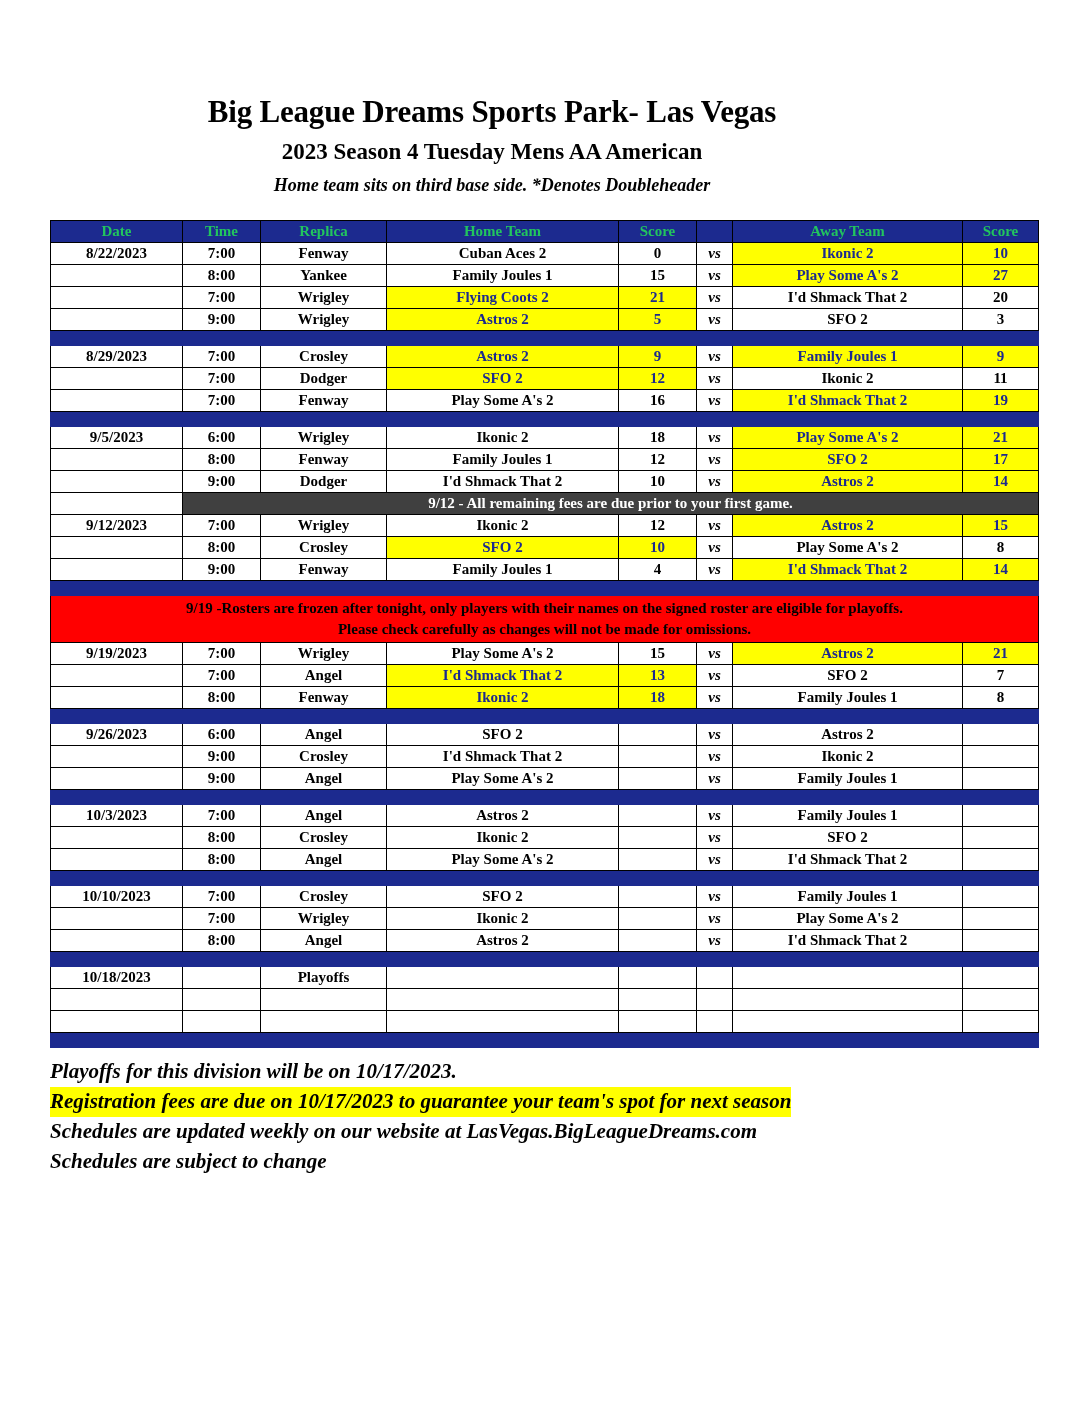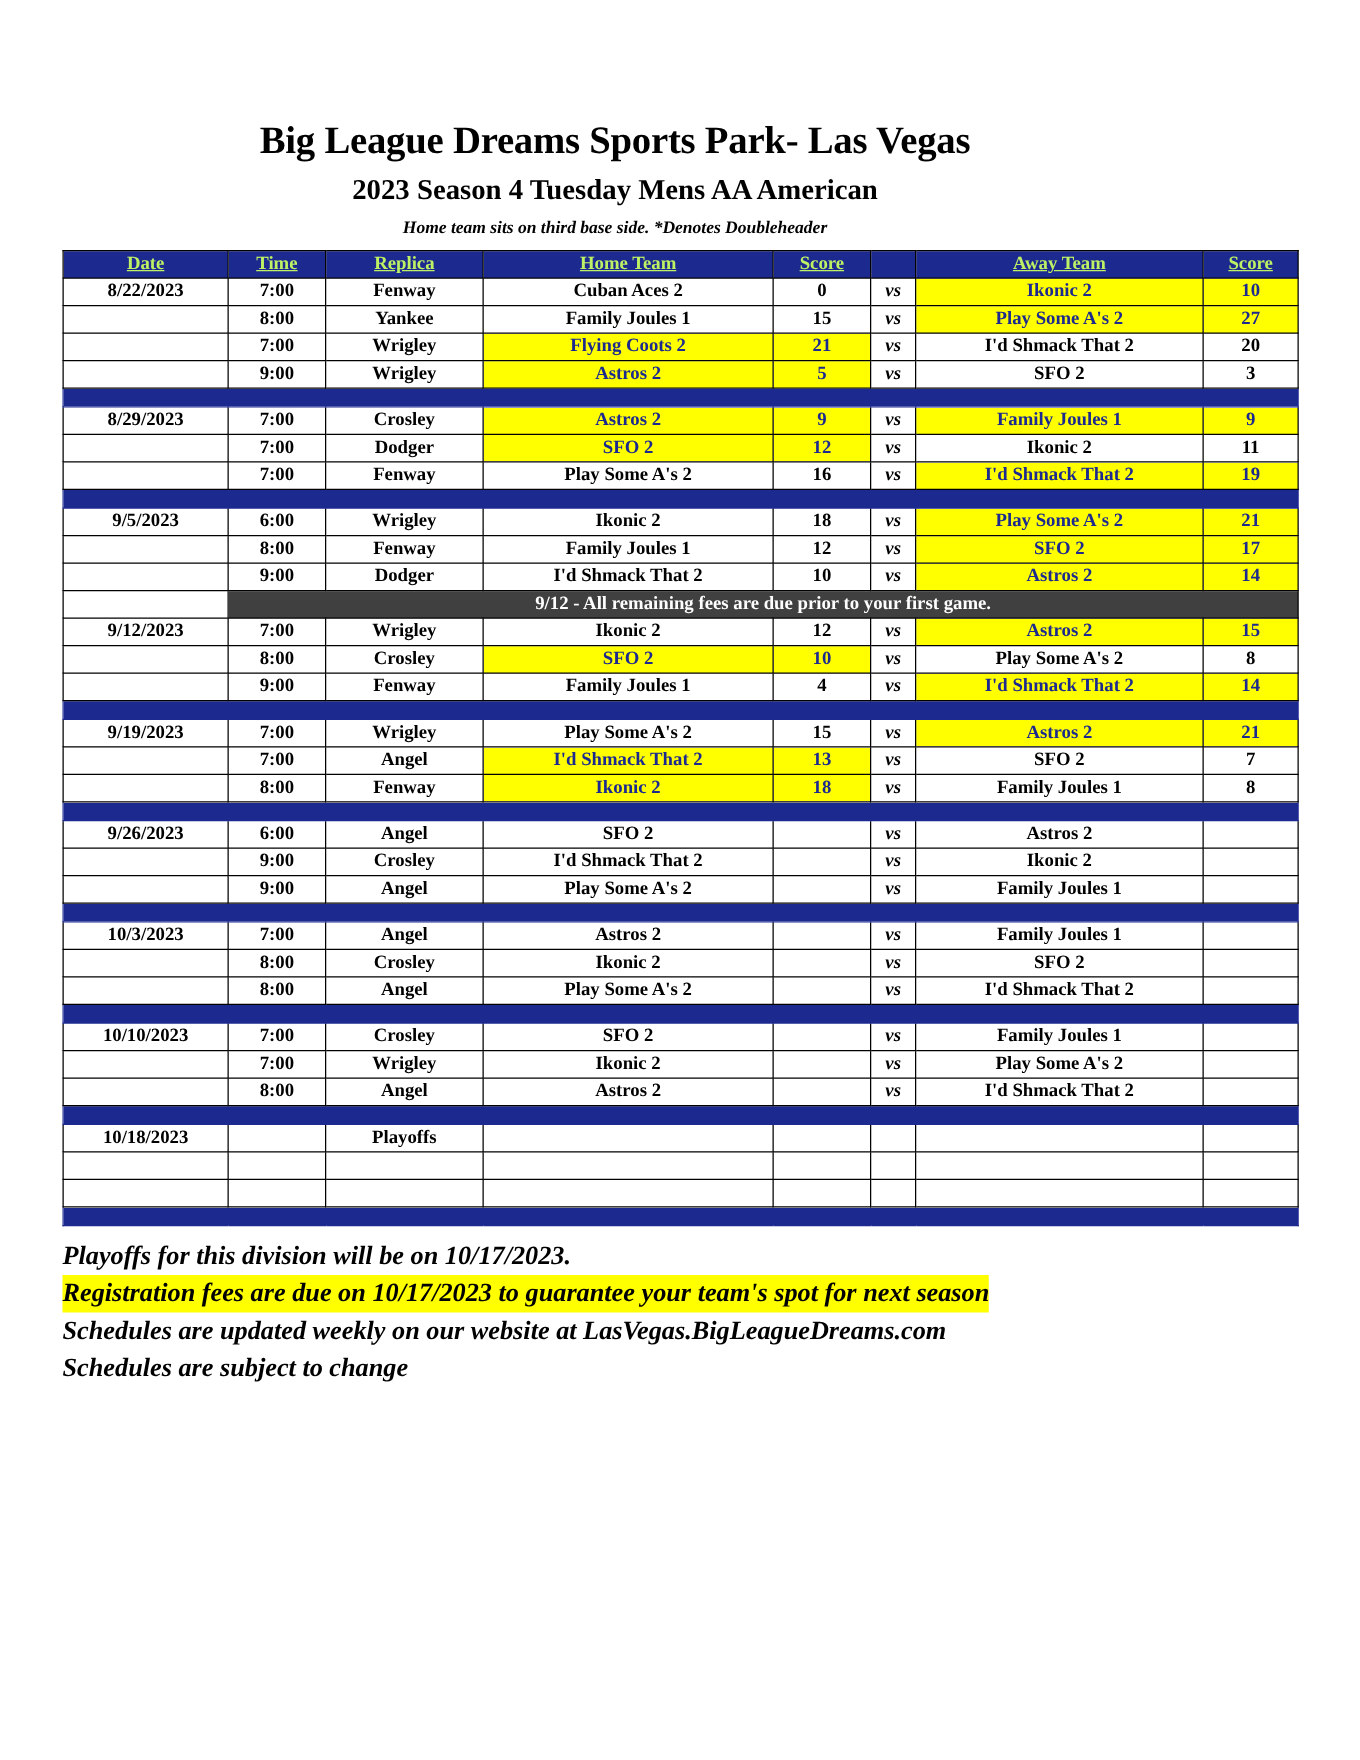--- a/index.html
+++ b/index.html
@@ -32,46 +32,45 @@
     text-align: center;
     font-weight: bold;
     font-size: 23px;
     padding-top: 10px;
     line-height: 1.1;
   }
   .note-italic {
     text-align: center;
     font-weight: bold;
     font-style: italic;
-    font-size: 14px;
+    font-size: 18px;
     padding-top: 11px;
-    padding-bottom: 9px;
+    padding-bottom: 24px;
   }
   table.sched {
     border-collapse: collapse;
     width: 988px;
     margin: 0 auto;
     table-layout: fixed;
   }
   table.sched td, table.sched th {
     border: 1px solid #000000;
     font-size: 15px;
     font-weight: bold;
     text-align: center;
     height: 21px;
     padding: 0;
     overflow: hidden;
     white-space: nowrap;
   }
   thead th {
     background: #1c2a8f;
-    color: #bef264;
+    color: #22c55e;
     font-size: 15px;
     height: 22px;
-    text-decoration: underline;
   }
   .c-date   { width: 132px; }
   .c-time   { width: 78px; }
   .c-rep    { width: 126px; }
   .c-home   { width: 232px; }
   .c-score1 { width: 78px; }
   .c-vs     { width: 36px; }
   .c-away   { width: 230px; }
   .c-score2 { width: 76px; }
 
@@ -288,20 +287,26 @@
           <td>Fenway</td>
           <td>Family Joules 1</td>
           <td>4</td>
           <td class="vs">vs</td>
           <td class="hl blue-text">I'd Shmack That 2</td>
           <td class="hl blue-text">14</td>
         </tr>
         <tr class="spacer">
           <td colspan="8"></td>
         </tr>
+        <tr class="warn">
+          <td colspan="8" style="height: 46px;">
+            <div>9/19 -Rosters are frozen after tonight, only players with their names on the signed roster are eligible for playoffs.</div>
+            <div>Please check carefully as changes will not be made for omissions.</div>
+          </td>
+        </tr>
         <tr>
           <td>9/19/2023</td>
           <td>7:00</td>
           <td>Wrigley</td>
           <td>Play Some A's 2</td>
           <td>15</td>
           <td class="vs">vs</td>
           <td class="hl blue-text">Astros 2</td>
           <td class="hl blue-text">21</td>
         </tr>

